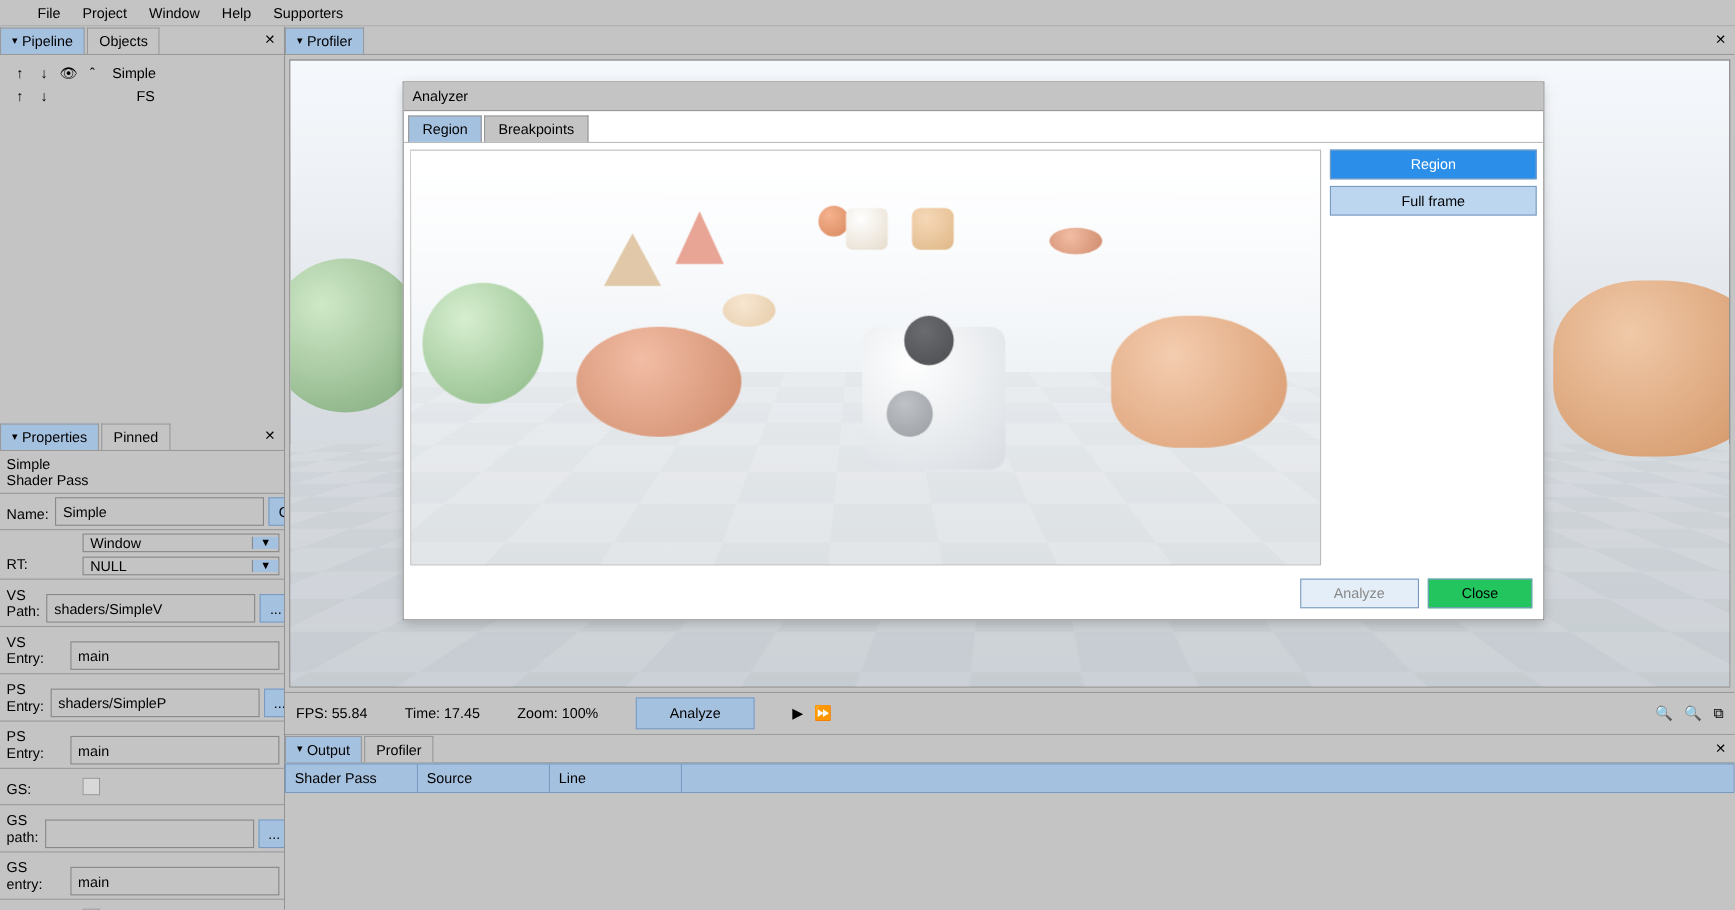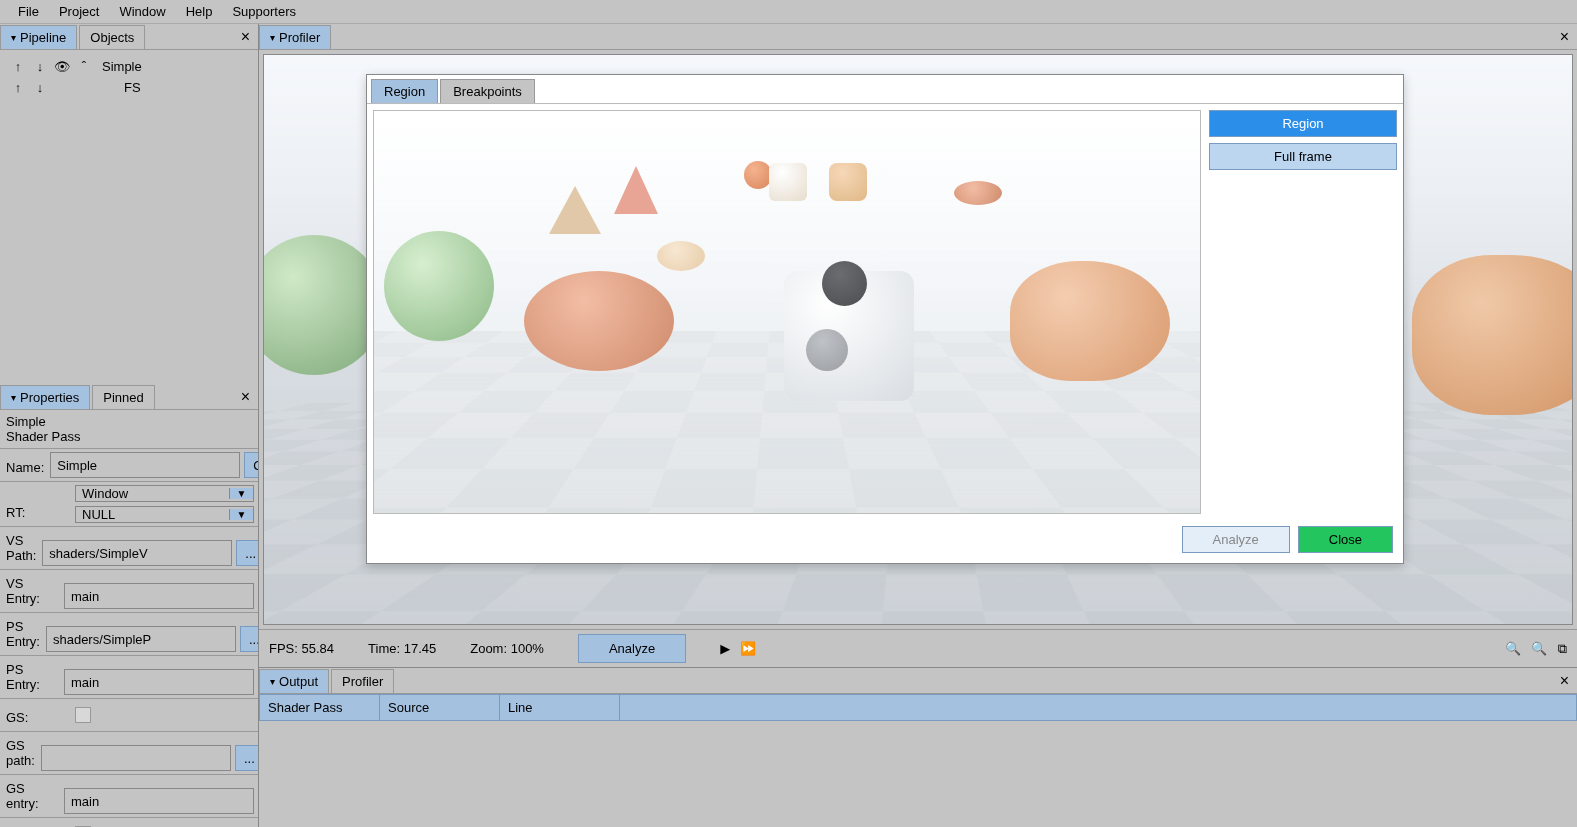--- a/index.html
+++ b/index.html
@@ -1,18 +1,18 @@
 <!DOCTYPE html>
 <html><head>
 <meta charset="utf-8">
 <style>
 * { box-sizing: border-box; margin: 0; padding: 0; font-family: Arial, sans-serif; font-size: 13px; color: #000; }
 body { background: #c4c4c4; width: 1577px; height: 827px; overflow: hidden; position: relative; }
 
-.menubar { height: 24px; background: #c4c4c4; display: flex; align-items: center; padding: 0 8px; border-bottom: 1px solid #aaa; }
+.menubar { height: 24px; background: #c4c4c4; display: flex; align-items: center; padding: 0 24px; border-bottom: 1px solid #aaa; }
 .menubar .item { padding: 3px 10px; cursor: pointer; }
 
 .main-area { display: flex; height: calc(100% - 24px); }
 .left-col { width: 259px; display: flex; flex-direction: column; border-right: 1px solid #888; }
 .right-col { flex: 1; display: flex; flex-direction: column; }
 
 .panel-header { height: 26px; background: #c4c4c4; display: flex; align-items: center; border-bottom: 1px solid #999; }
 .tab { padding: 4px 10px; background: #c4c4c4; border: 1px solid #999; border-bottom: none; margin-right: 2px; cursor: pointer; display: flex; align-items: center; }
 .tab.active { background: #a5c1e0; }
 .tab .drop-icon { margin-right: 4px; font-size: 10px; }
@@ -259,20 +259,21 @@
         <div class="col-sp">Shader Pass</div>
         <div class="col-src">Source</div>
         <div class="col-line">Line</div>
       </div>
       <div class="output-body"></div>
     </div>
   </div>
 </div>
 
 <div class="dialog">
+  <div class="dialog-title">Analyzer</div>
   <div class="dialog-tabs">
     <div class="dtab active">Region</div>
     <div class="dtab">Breakpoints</div>
   </div>
   <div class="dialog-body">
     <div class="region-view">
       <div class="checker" style="opacity:0.35"></div>
       <div class="haze" style="background:linear-gradient(rgba(255,255,255,0.95),rgba(240,243,247,0.3) 50%,rgba(230,234,238,0.1))"></div>
       <div class="scene">
 

